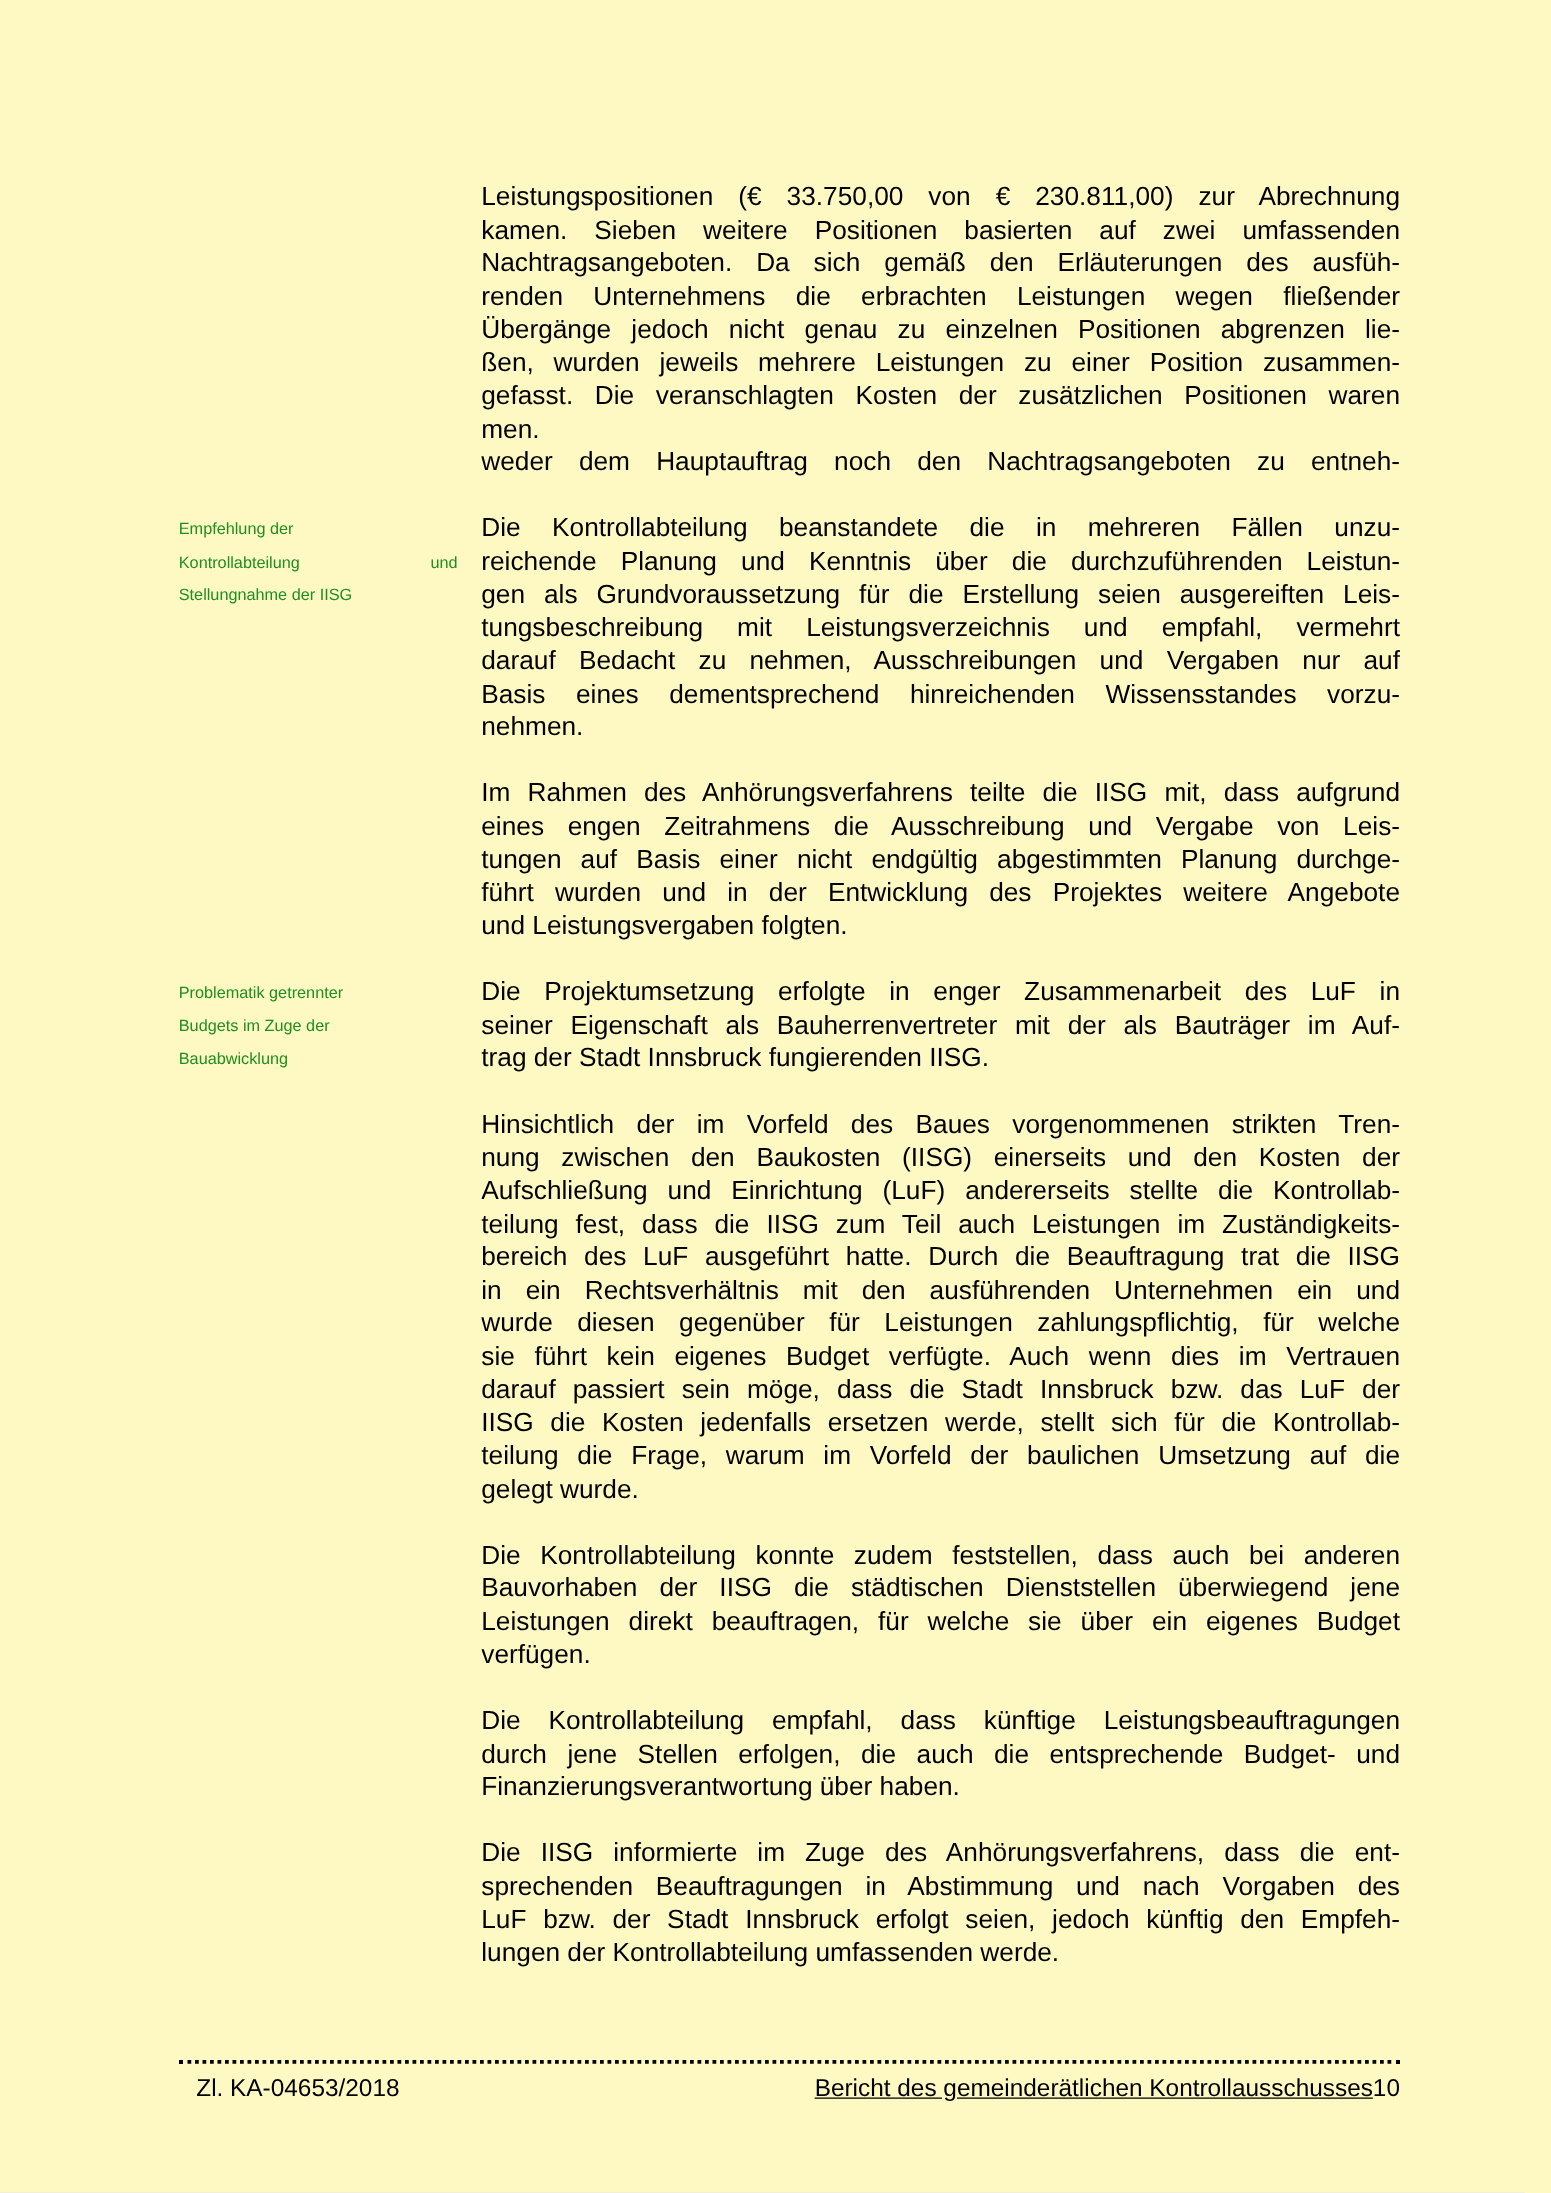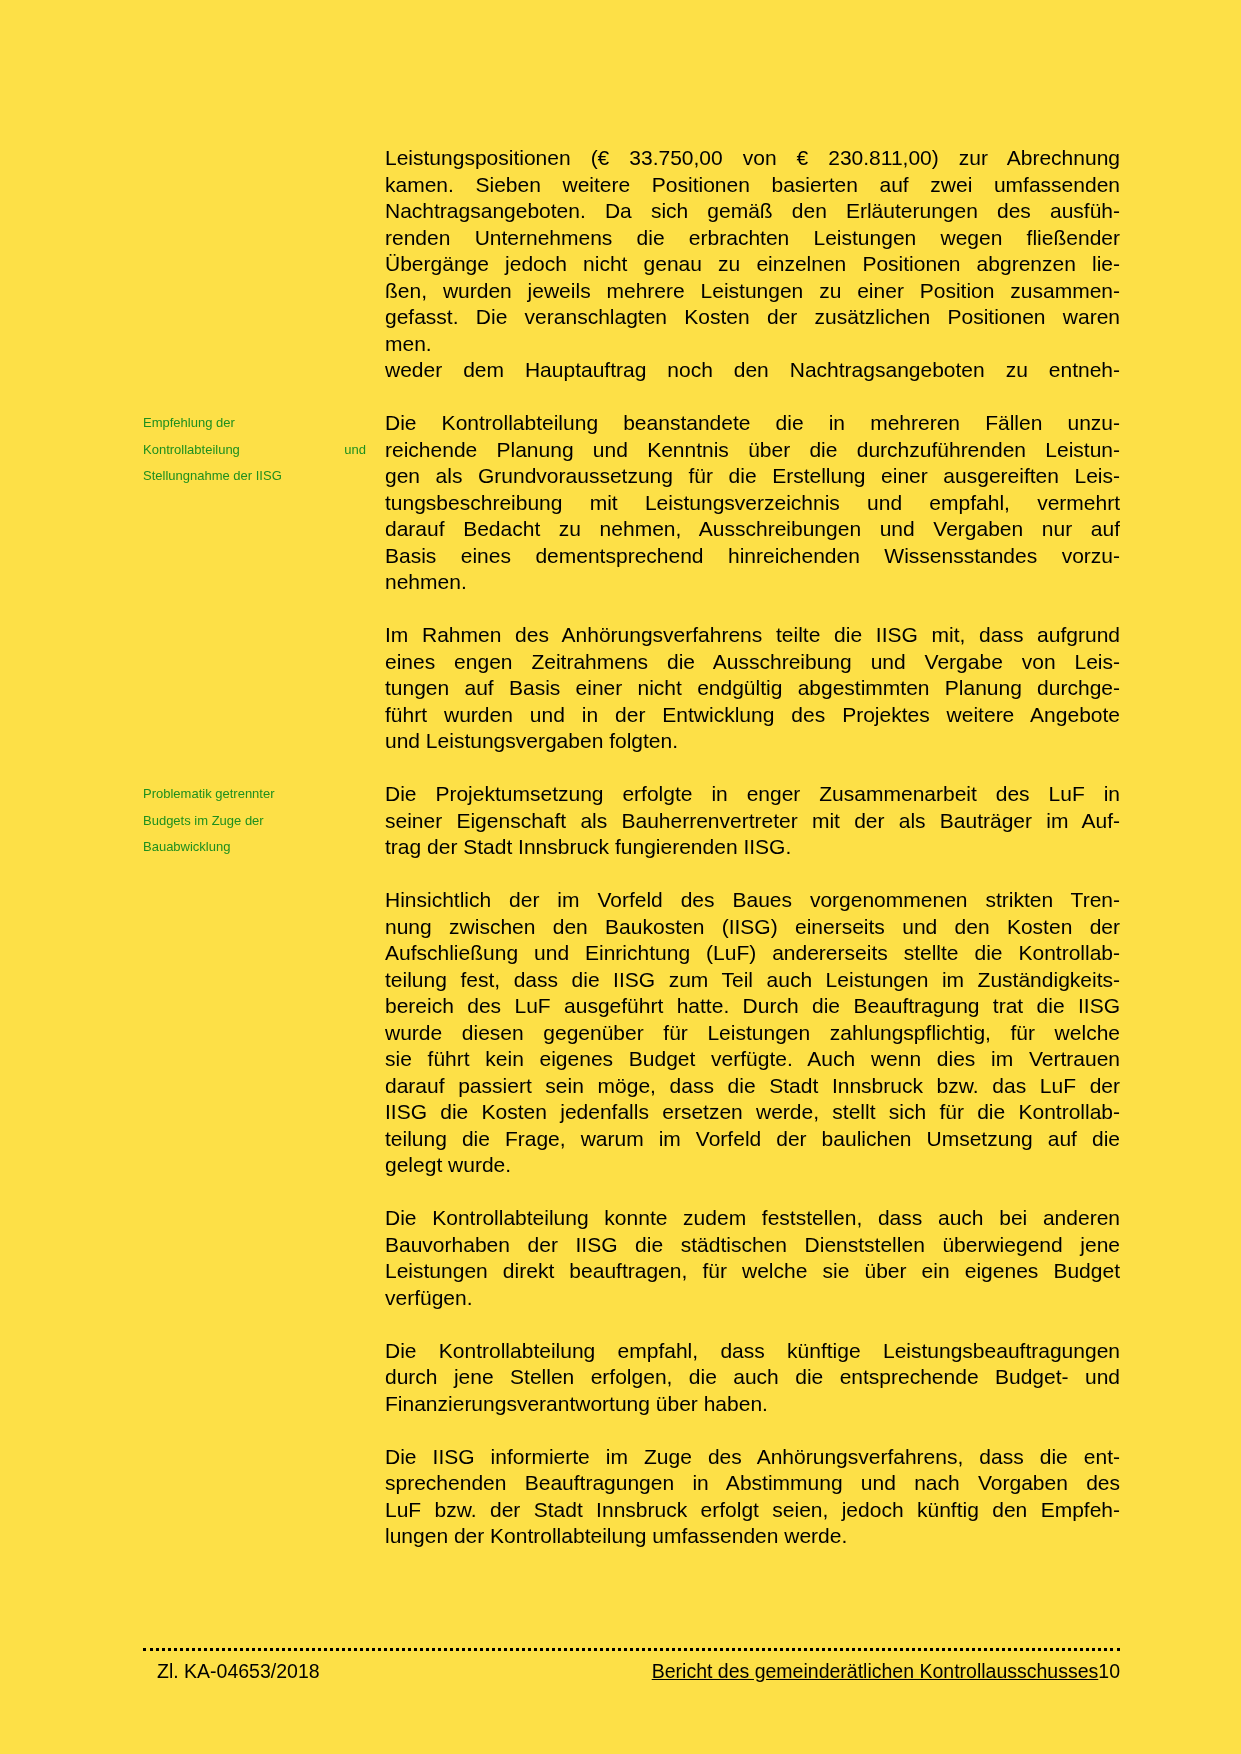--- a/index.html
+++ b/index.html
@@ -1,19 +1,19 @@
 <!DOCTYPE html>
 <html style="--label-green: #1e8f1e;"><head>
 <meta charset="utf-8">
 <style>
   html,body{margin:0;padding:0;background:#e8e8e8;}
   .page{
     position:relative;
     width:1241px;height:1754px;
-    background:#fde047;
+    background:#fef9c3;
     margin:0 auto;
     font-family:"Liberation Sans", sans-serif;
     color:#000;
     overflow:hidden;
   }
   .content{
     position:absolute;
     left:143px;top:145px;
     width:977px;
   }
@@ -90,21 +90,21 @@
       </div>
       <div class="block">
         <div class="label-col">
           <div class="lline">Empfehlung der</div>
           <div class="lline j">Kontrollabteilung und</div>
           <div class="lline">Stellungnahme der IISG</div>
         </div>
         <div class="body-col">
           <div class="bline j">Die Kontrollabteilung beanstandete die in mehreren Fällen unzu-</div>
           <div class="bline j">reichende Planung und Kenntnis über die durchzuführenden Leistun-</div>
-          <div class="bline j">gen als Grundvoraussetzung für die Erstellung einer ausgereiften Leis-</div>
+          <div class="bline j">gen als Grundvoraussetzung für die Erstellung seien ausgereiften Leis-</div>
           <div class="bline j">tungsbeschreibung mit Leistungsverzeichnis und empfahl, vermehrt</div>
           <div class="bline j">darauf Bedacht zu nehmen, Ausschreibungen und Vergaben nur auf</div>
           <div class="bline j">Basis eines dementsprechend hinreichenden Wissensstandes vorzu-</div>
           <div class="bline">nehmen.</div>
         </div>
       </div>
       <div class="block">
         <div class="label-col"></div>
         <div class="body-col">
           <div class="bline j">Im Rahmen des Anhörungsverfahrens teilte die IISG mit, dass aufgrund</div>
@@ -127,20 +127,21 @@
         </div>
       </div>
       <div class="block">
         <div class="label-col"></div>
         <div class="body-col">
           <div class="bline j">Hinsichtlich der im Vorfeld des Baues vorgenommenen strikten Tren-</div>
           <div class="bline j">nung zwischen den Baukosten (IISG) einerseits und den Kosten der</div>
           <div class="bline j">Aufschließung und Einrichtung (LuF) andererseits stellte die Kontrollab-</div>
           <div class="bline j">teilung fest, dass die IISG zum Teil auch Leistungen im Zuständigkeits-</div>
           <div class="bline j">bereich des LuF ausgeführt hatte. Durch die Beauftragung trat die IISG</div>
+          <div class="bline j">in ein Rechtsverhältnis mit den ausführenden Unternehmen ein und</div>
           <div class="bline j">wurde diesen gegenüber für Leistungen zahlungspflichtig, für welche</div>
           <div class="bline j">sie führt kein eigenes Budget verfügte. Auch wenn dies im Vertrauen</div>
           <div class="bline j">darauf passiert sein möge, dass die Stadt Innsbruck bzw. das LuF der</div>
           <div class="bline j">IISG die Kosten jedenfalls ersetzen werde, stellt sich für die Kontrollab-</div>
           <div class="bline j">teilung die Frage, warum im Vorfeld der baulichen Umsetzung auf die</div>
           <div class="bline">gelegt wurde.</div>
         </div>
       </div>
       <div class="block">
         <div class="label-col"></div>

